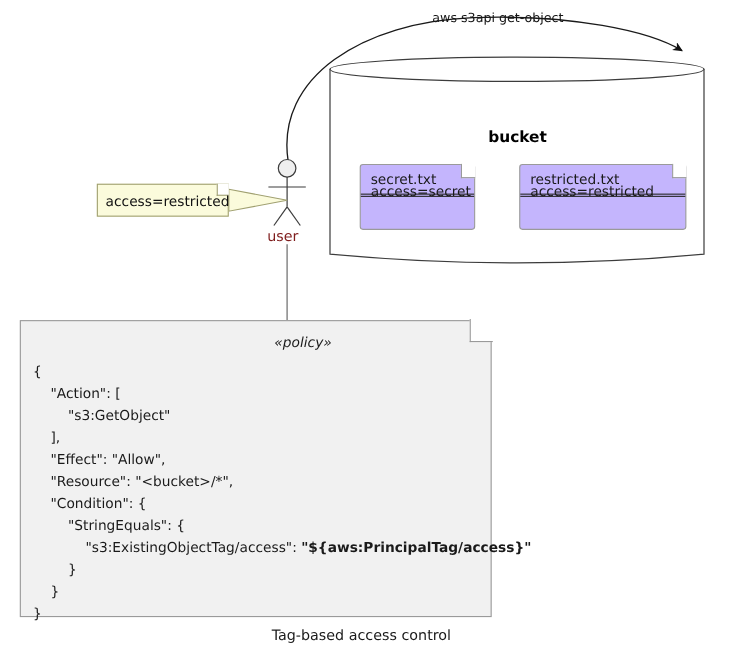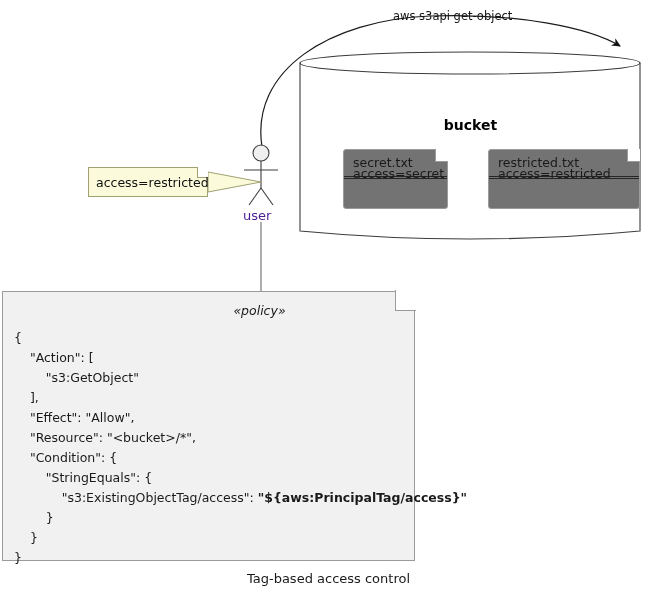--- a/index.html
+++ b/index.html
@@ -48,25 +48,24 @@
     top: 78px;
     width: 663px;
     text-align: center;
     padding-left: 278px;
     box-sizing: border-box;
     margin-top: 39px;
   }
   
   .artifact {
     position: absolute;
-    background: #737373;
+    background: #c4b5fd;
     border: 1px solid #9A9A9A;
     border-radius: 3px;
     box-sizing: border-box;
-    margin-left: 16px;
   }
   .artifact .fold {
     position: absolute;
     right: -1px;
     top: -1px;
     width: 13px;
     height: 13px;
     background: #FFFFFF;
     border-left: 1px solid #9A9A9A;
     border-bottom: 1px solid #9A9A9A;
@@ -124,31 +123,32 @@
     position: absolute;
     left: 7px;
     top: 7px;
     font-size: 12.5px;
     color: #111;
     white-space: pre;
   }
   
   .actor-label {
     font-size: 13px;
-    color: #4c1d95;
+    color: #7f1d1d;
     left: 243px;
     top: 208px;
   }
   
   .policy-box {
     position: absolute;
-    left: 2px;
+    left: 18px;
     top: 291px;
     width: 413px;
     height: 270px;
+    padding-left: 16px;
   }
   .policy-fill {
     position: absolute;
     inset: 0;
     background: #F1F1F1;
     border: 1px solid #9A9A9A;
     box-sizing: border-box;
   }
   .policy-fold {
     position: absolute;

